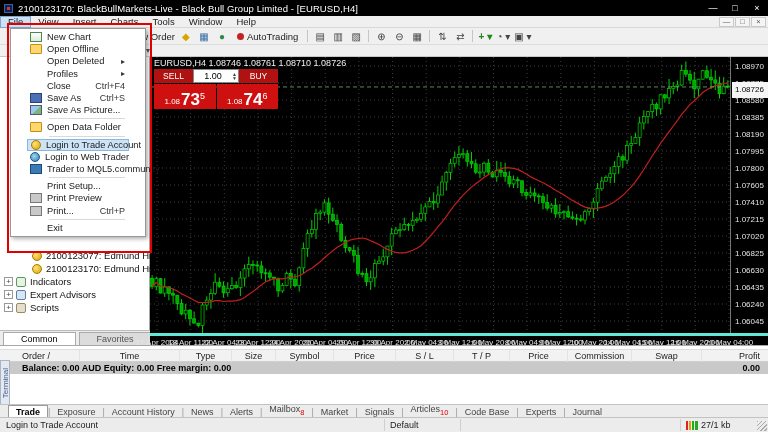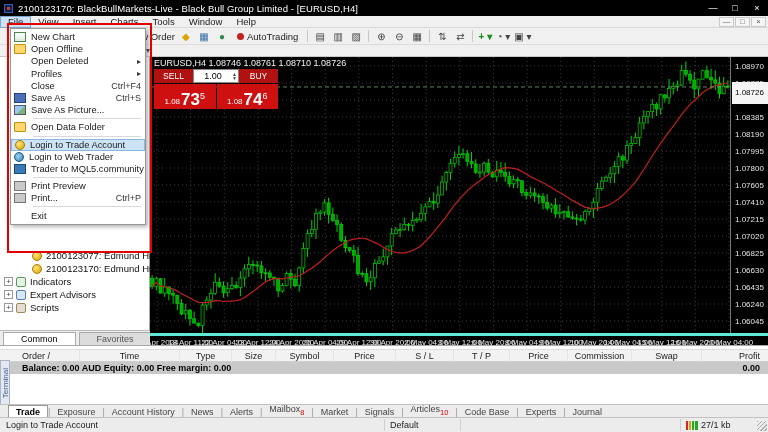--- a/index.html
+++ b/index.html
@@ -49,37 +49,37 @@
   .nav-tab.active{background:#fff;color:#000;}
 
   
   #chart-area{left:150px;top:57px;width:618px;height:288px;background:#000;}
   #plot{position:absolute;left:0;top:0;width:580px;height:276px;}
   #price-axis{position:absolute;left:580px;top:0;width:38px;height:276px;border-left:1px solid #777;font-size:8px;color:#e4e4e4;}
   .ptick{position:absolute;left:4px;white-space:nowrap;}
   #time-axis{position:absolute;left:0;top:276px;width:618px;height:12px;border-top:3px solid #5eead4;font-size:8px;color:#e4e4e4;}
   .ttick{position:absolute;top:2px;white-space:nowrap;transform:translateX(-50%);}
   #ohlc-info{position:absolute;left:4px;top:1px;font-size:9px;color:#f0f0f0;}
-  #cur-price-label{position:absolute;left:582px;width:36px;height:22px;background:#f5f5f5;color:#000;font-size:8px;display:flex;align-items:center;padding-left:3px;}
+  #cur-price-label{position:absolute;left:582px;width:36px;height:16px;background:#f5f5f5;color:#000;font-size:8px;display:flex;align-items:center;padding-left:3px;}
 
   
   #one-click{position:absolute;left:4px;top:12px;width:124px;}
   #oc-top{display:flex;height:14px;}
   .oc-btn{width:39px;background:#b01212;color:#fff;font-size:8.5px;display:flex;align-items:center;justify-content:center;}
   #oc-vol{width:46px;background:#fff;border:1px solid #888;font-size:9px;color:#000;display:flex;align-items:center;}
   #oc-vol .val{flex:1;text-align:center;}
   #oc-spin{display:flex;flex-direction:column;font-size:5px;color:#444;line-height:4px;padding-right:1px;}
   #oc-bottom{display:flex;height:25px;margin-top:1px;gap:1px;}
   .oc-price{flex:1;background:#cf1010;color:#fff;display:flex;align-items:flex-end;justify-content:center;padding-bottom:1px;}
   .oc-small{font-size:8px;margin-right:1px;margin-bottom:2px;}
   .oc-big{font-size:17px;font-weight:bold;line-height:17px;}
   .oc-sup{font-size:9px;margin-bottom:7px;}
 
   
-  #file-menu{left:10px;top:28px;width:136px;background:#fff;border:1px solid #979797;box-shadow:2px 2px 4px rgba(0,0,0,.3);z-index:40;padding:2px 0;}
+  #file-menu{left:10px;top:28px;width:136px;background:#fff;border:1px solid #979797;box-shadow:2px 2px 4px rgba(0,0,0,.3);z-index:40;padding:2px 16px;}
   .fm-item{height:12.2px;display:flex;align-items:center;font-size:9.3px;color:#1a1a1a;padding:0 4px 0 3px;position:relative;}
   .fm-item.selected{background:#cde4f7;border:1px solid #8ab6e0;}
   .fm-icon{width:12px;height:10px;margin-right:5px;flex:0 0 auto;position:relative;}
   .fm-label{flex:1;white-space:nowrap;}
   .fm-shortcut{font-size:9px;color:#333;}
   .fm-arrow{font-size:8px;color:#333;}
   .fm-sep{height:1px;background:#d9d9d9;margin:2px 4px 2px 22px;}
   .i-chart{background:linear-gradient(#fff,#dfe9df);border:1px solid #4a8a4a;}
   .i-folder{background:#ffd76e;border:1px solid #c09010;border-radius:1px;}
   .i-disk{background:#4a6fb5;border:1px solid #27427a;}
@@ -659,20 +659,24 @@
       <div class="fm-item">
         <span class="fm-icon i-globe"></span>
         <span class="fm-label">Login to Web Trader</span>
       </div>
       <div class="fm-item">
         <span class="fm-icon i-mql"></span>
         <span class="fm-label">Trader to MQL5.community</span>
       </div>
       <div class="fm-sep"></div>
       <div class="fm-item">
+        <span class="fm-icon"></span>
+        <span class="fm-label">Print Setup...</span>
+      </div>
+      <div class="fm-item">
         <span class="fm-icon i-print"></span>
         <span class="fm-label">Print Preview</span>
       </div>
       <div class="fm-item">
         <span class="fm-icon i-print"></span>
         <span class="fm-label">Print...</span>
         <span class="fm-shortcut">Ctrl+P</span>
       </div>
       <div class="fm-sep"></div>
       <div class="fm-item">

